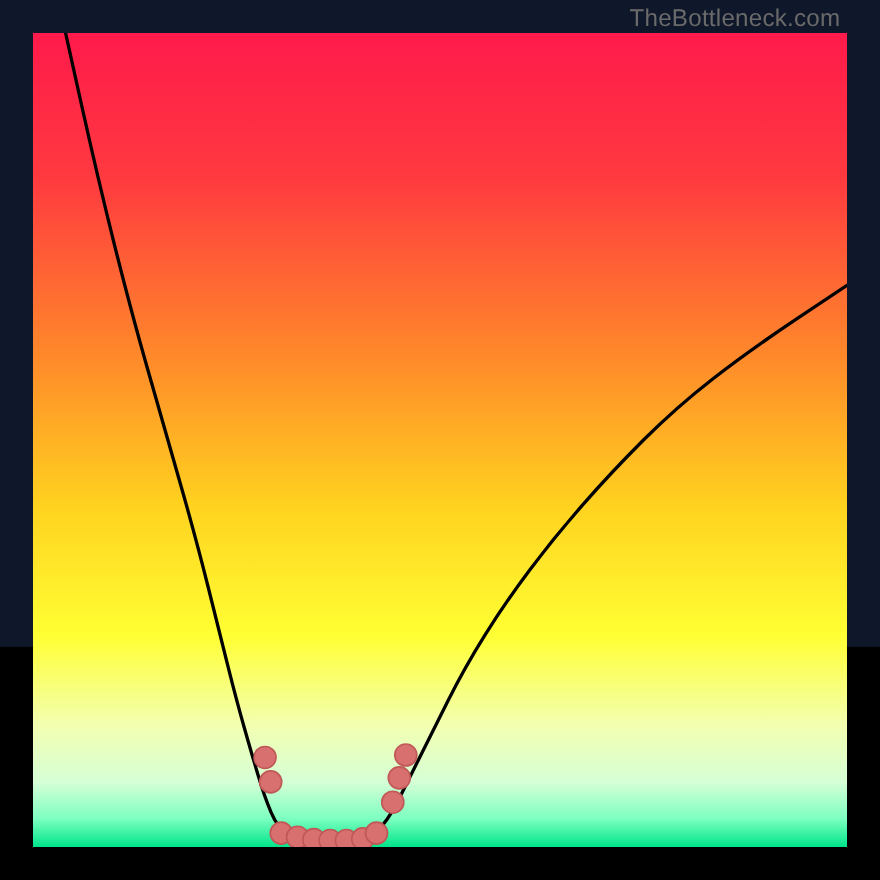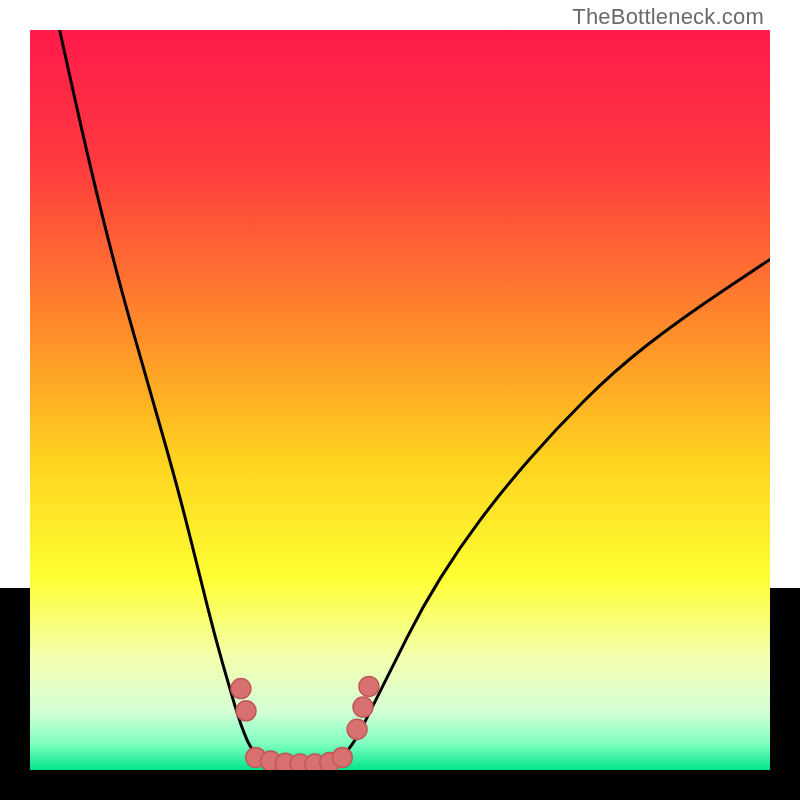--- a/index.html
+++ b/index.html
@@ -8,21 +8,21 @@
     width: 800px;
     height: 800px;
     background: #000;
     overflow: hidden;
     font-family: Arial, Helvetica, sans-serif;
   }
   .frame {
     position: absolute;
     left: 0; top: 0;
     width: 800px; height: 588px;
-    background: #ffffff;
+    background: #0f172a;
   }
   .plot {
     position: absolute;
     left: 30px;
     top: 30px;
     width: 740px;
     height: 740px;
     overflow: hidden;
   }
   .gradient {

